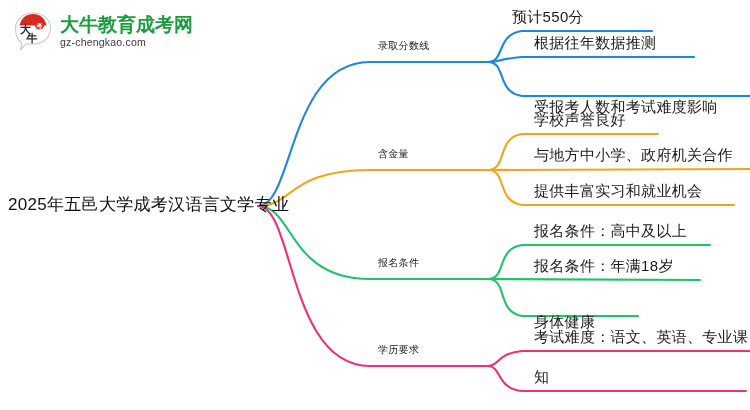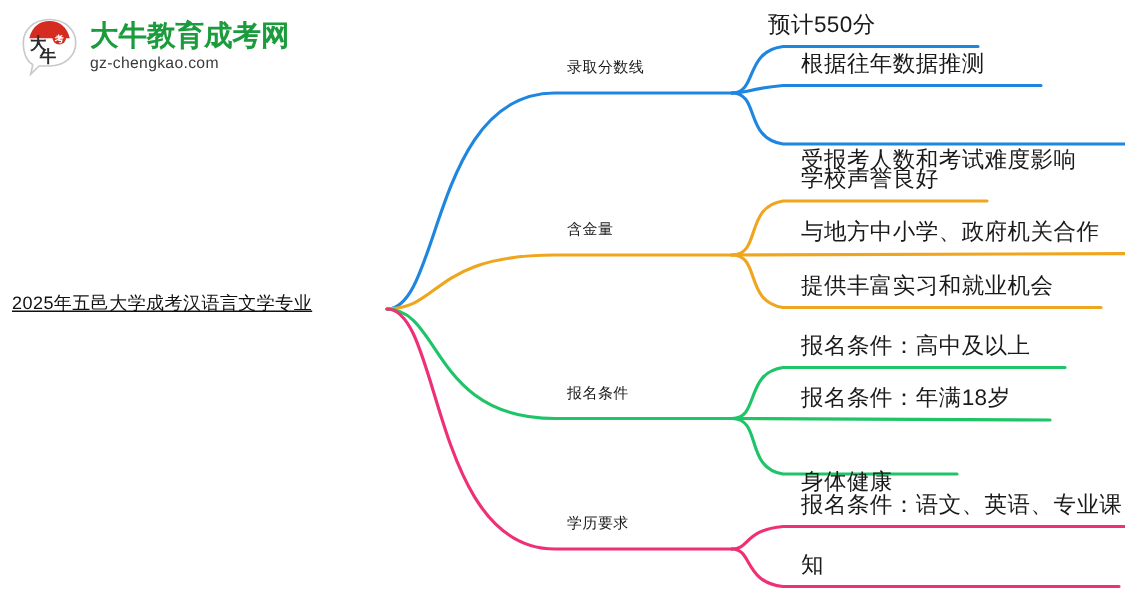--- a/index.html
+++ b/index.html
@@ -65,23 +65,22 @@
   }
   .node-label {
     position: absolute;
     font-size: 15.5px;
     color: #1a1a1a;
     white-space: nowrap;
     line-height: 1;
     letter-spacing: 0.3px;
   }
   .root-label {
-    font-size: 12px;
+    font-size: 17px;
     color: #111111;
-    text-decoration: underline;
   }
   .branch-label {
     font-size: 10px;
   }
   .leaf-label {
     font-size: 15px;
   }
 </style>
 </head>
 <body>
@@ -159,17 +158,17 @@
       <div class="node-label leaf-label" style="left: 534px; top: 74px; margin-top: 25px;">受报考人数和考试难度影响</div>
       <div class="node-label branch-label" style="left: 378px; top: 149px;">含金量</div>
       <div class="node-label leaf-label" style="left: 534px; top: 112px;">学校声誉良好</div>
       <div class="node-label leaf-label" style="left: 534px; top: 147px;">与地方中小学、政府机关合作</div>
       <div class="node-label leaf-label" style="left: 534px; top: 183px;">提供丰富实习和就业机会</div>
       <div class="node-label branch-label" style="left: 378px; top: 258px;">报名条件</div>
       <div class="node-label leaf-label" style="left: 534px; top: 223px;">报名条件：高中及以上</div>
       <div class="node-label leaf-label" style="left: 534px; top: 258px;">报名条件：年满18岁</div>
       <div class="node-label leaf-label" style="left: 534px; top: 294px; margin-top: 20px;">身体健康</div>
       <div class="node-label branch-label" style="left: 378px; top: 345px;">学历要求</div>
-      <div class="node-label leaf-label" style="left: 534px; top: 329px;">报名条件：语文、英语、专业课</div>
+      <div class="node-label leaf-label" style="left: 534px; top: 329px;">考试难度：语文、英语、专业课</div>
       <div class="node-label leaf-label" style="left: 534px; top: 369px;">知</div>
     </div>
 
 </div>
 
 </body></html>

